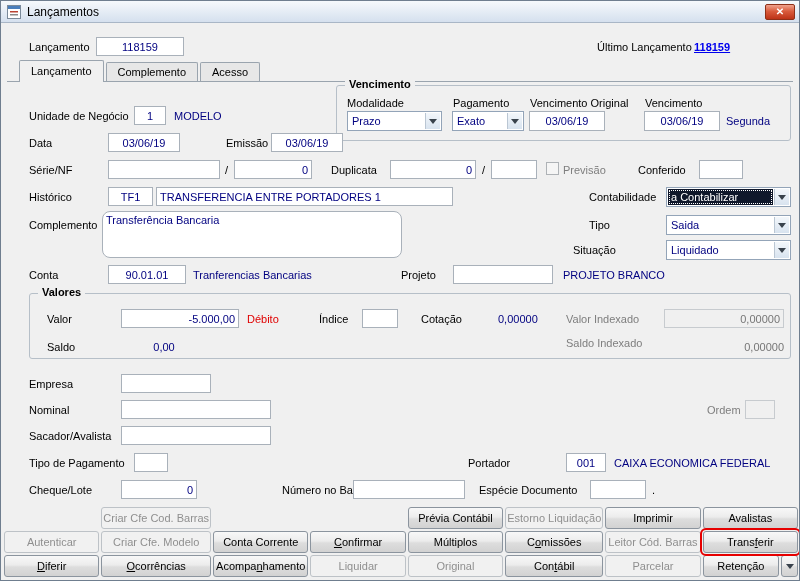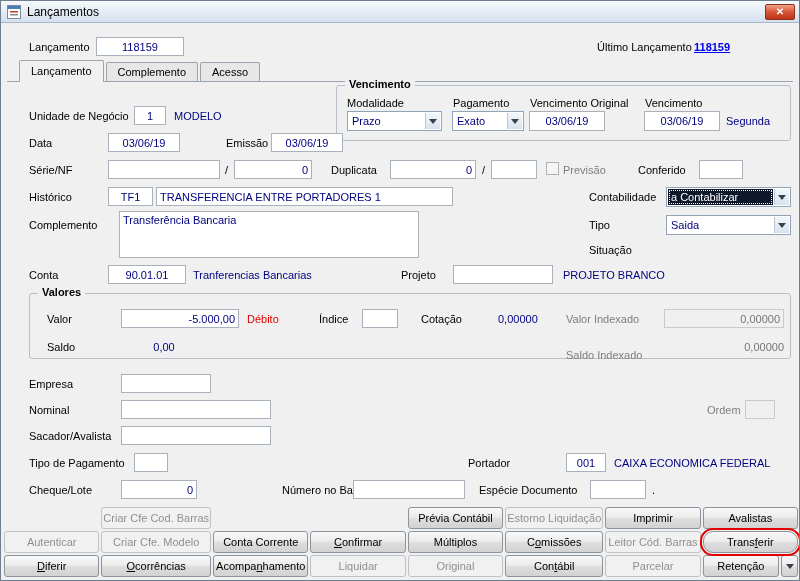--- a/index.html
+++ b/index.html
@@ -85,21 +85,21 @@
   .btn-cell { position:relative; display:flex; gap:2px; }
   .win-btn {
     flex:1; min-width:0; font-family:"Liberation Sans",sans-serif; font-size:11px; color:#000;
     background:linear-gradient(#f8f8f8, #ececec 45%, #dddddd 55%, #d2d2d2);
     border:1px solid #8b949e; border-radius:3px; padding:0 1px; cursor:default;
     white-space:nowrap; overflow:hidden;
   }
   .win-btn.disabled {
     background:#f1f1f1; color:#8f8f8f; border-color:#bdc2c7;
   }
-  .win-btn.highlighted { outline:2px solid #e60000; outline-offset:1px; position:relative; z-index:3;border-radius:10px; }
+  .win-btn.highlighted { outline:2px solid #e60000; outline-offset:1px; position:relative; z-index:3; }
   .arrow-btn { flex:0 0 17px; display:flex; align-items:center; justify-content:center; }
 </style>
 </head>
 <body>
 
 <div class="window">
 
   <div class="titlebar">
     <span style="display:inline-flex;">
       <svg width="14" height="14" viewBox="0 0 14 14">
@@ -174,29 +174,35 @@
   <input class="tb" style="left: 155px; top: 186px; width: 297px;" value="TRANSFERENCIA ENTRE PORTADORES 1">
   <span class="lbl" style="left:588px; top:190px;">Contabilidade</span>
   <div class="combo selected" style="left:665px; top:186px; width:125px;">
     <span class="ct">a Contabilizar</span>
     <span class="ca">
         <span class="tri"></span>
       </span>
   </div>
 
   <span class="lbl" style="left:28px; top:218px;">Complemento</span>
-  <textarea class="tb" style="left: 118px; top: 210px; width: 300px; height: 47px;">Transferência Bancaria</textarea>
+  <textarea class="tb" style="left: 101px; top: 210px; width: 300px; height: 47px; border-radius: 8px;">Transferência Bancaria</textarea>
   <span class="lbl" style="left:588px; top:218px;">Tipo</span>
   <div class="combo" style="left:665px; top:214px; width:125px;">
     <span class="ct">Saida</span>
     <span class="ca">
         <span class="tri"></span>
       </span>
   </div>
-  <span class="lbl" style="left:588px; top:243px;">Situação</span>
+  <span class="lbl" style="left:572px; top:243px;">Situação</span>
+  <div class="combo" style="left:665px; top:239px; width:125px;">
+    <span class="ct">Liquidado</span>
+    <span class="ca">
+        <span class="tri"></span>
+      </span>
+  </div>
 
   <span class="lbl" style="left:28px; top:268px;">Conta</span>
   <input class="tb center" style="left: 107px; top: 264px; width: 78px;" value="90.01.01">
   <span class="val" style="left:192px; top:268px;">Tranferencias Bancarias</span>
   <span class="lbl" style="left:400px; top:268px;">Projeto</span>
   <input class="tb" style="left: 452px; top: 264px; width: 100px;" value="">
   <span class="val" style="left:562px; top:268px;">PROJETO BRANCO</span>
 
   <div class="group" style="left:28px; top:292px; width:762px; height:66px;"></div>
   <span class="legend" style="left:37px; top:285px;">Valores</span>
@@ -204,21 +210,21 @@
   <input class="tb right" style="left: 120px; top: 308px; width: 118px;" value="-5.000,00">
   <span class="val red" style="left:246px; top:312px;">Débito</span>
   <span class="lbl" style="left:318px; top:312px;">Índice</span>
   <input class="tb" style="left: 361px; top: 308px; width: 36px;" value="">
   <span class="lbl" style="left:420px; top:312px;">Cotação</span>
   <span class="val" style="left:497px; top:312px;">0,00000</span>
   <span class="lbl gray" style="left:565px; top:312px;">Valor Indexado</span>
   <input class="tb right disabled" style="left: 663px; top: 308px; width: 120px;" value="0,00000">
   <span class="lbl" style="left:46px; top:340px;">Saldo</span>
   <span class="val" style="left:104px; top:340px; width:118px; text-align:center;">0,00</span>
-  <span class="lbl gray" style="left:565px; top:348px;">Saldo Indexado</span>
+  <span class="lbl gray" style="left:565px; top:336px;">Saldo Indexado</span>
   <span class="val gray" style="left:663px; top:340px; width:120px; text-align:right;">0,00000</span>
 
   <span class="lbl" style="left:28px; top:377px;">Empresa</span>
   <input class="tb" style="left: 120px; top: 373px; width: 90px;" value="">
   <span class="lbl" style="left:28px; top:403px;">Nominal</span>
   <input class="tb" style="left: 120px; top: 399px; width: 150px;" value="">
   <span class="lbl gray" style="left:706px; top:403px;">Ordem</span>
   <input class="tb disabled" style="left: 744px; top: 399px; width: 30px;" value="">
   <span class="lbl" style="left:28px; top:429px;">Sacador/Avalista</span>
   <input class="tb" style="left: 120px; top: 425px; width: 150px;" value="">

